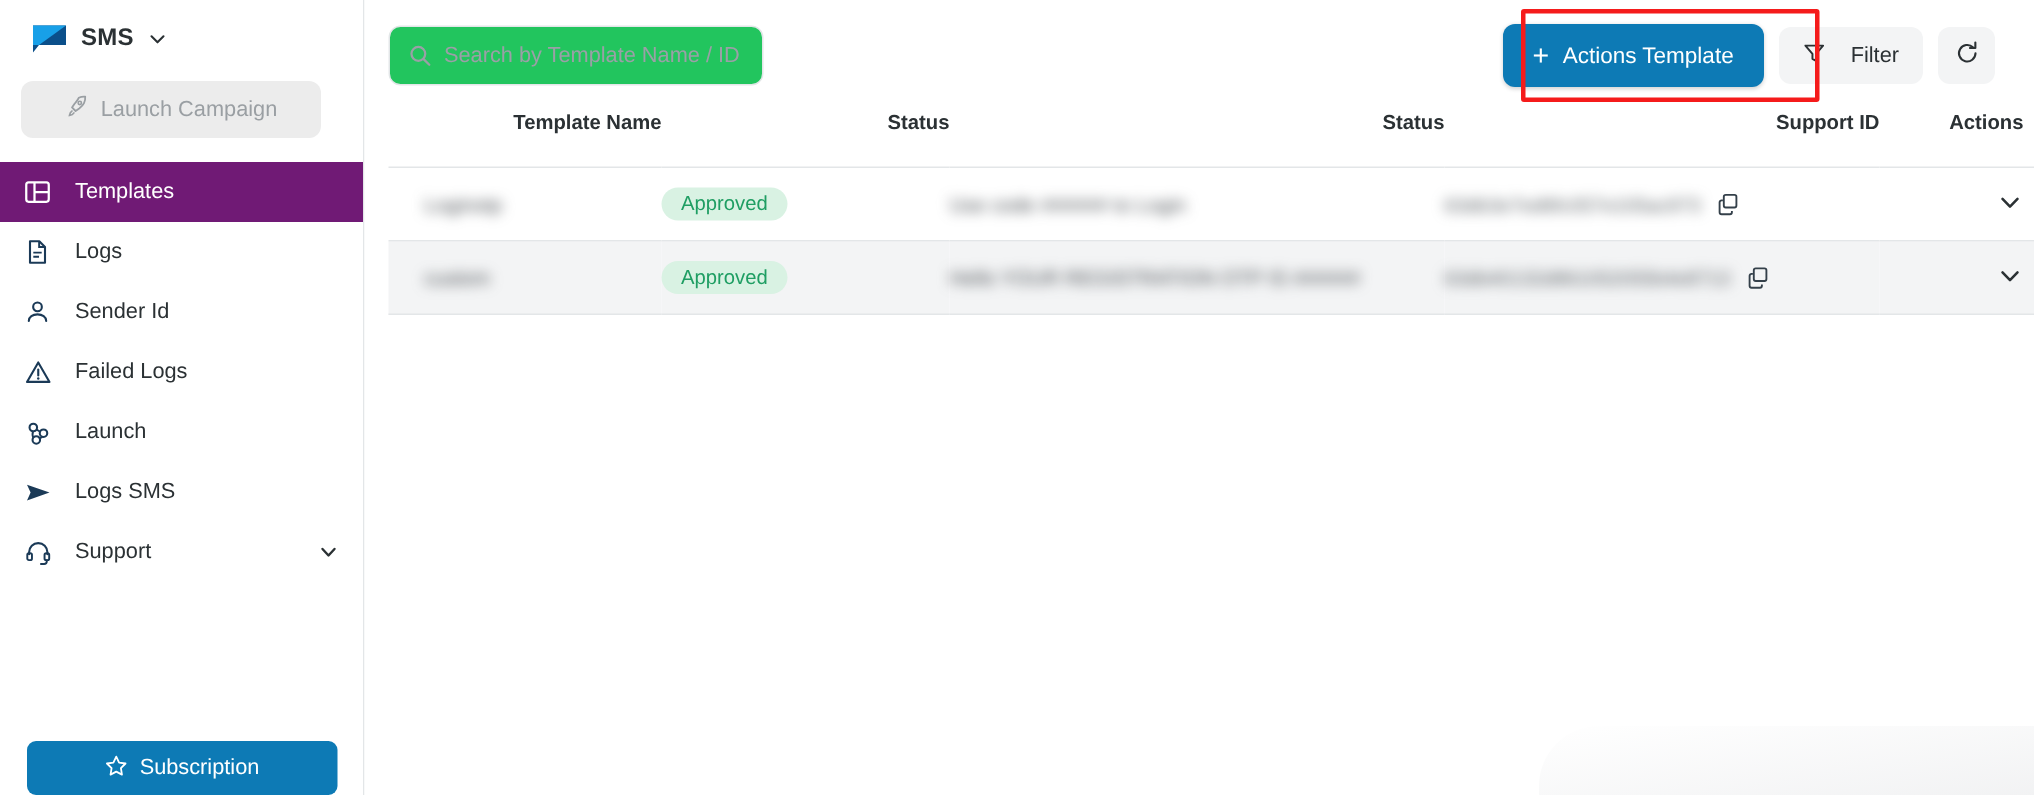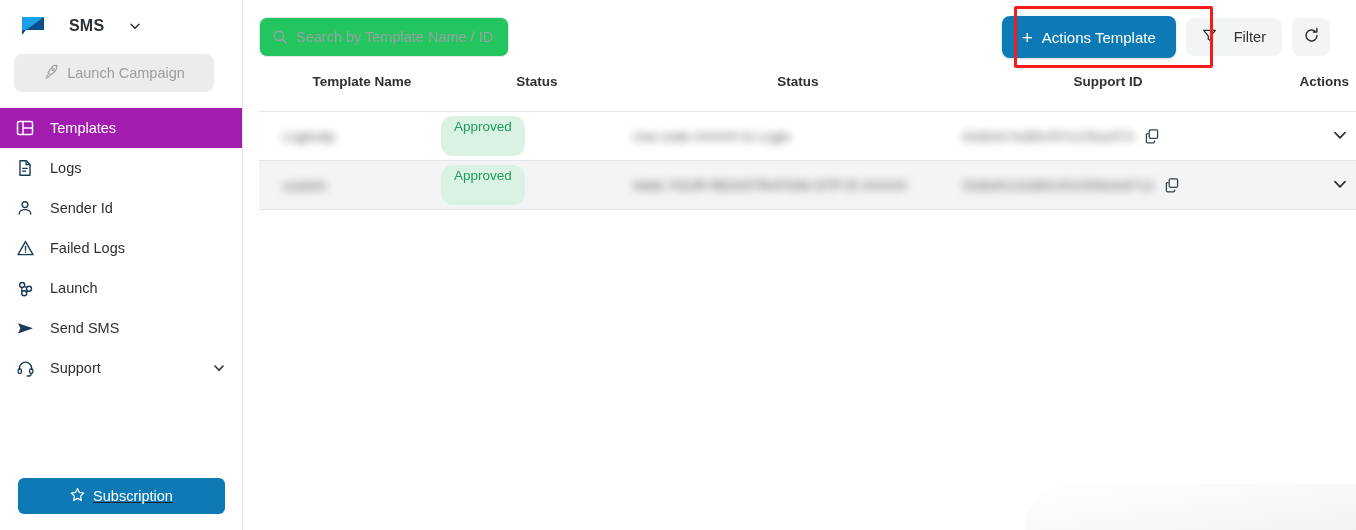--- a/index.html
+++ b/index.html
@@ -26,21 +26,21 @@
     background: #ffffff;
     border-right: 1px solid #e3e6e8;
     display: flex;
     flex-direction: column;
     flex: 0 0 243px;
     position: relative;
   }
   .brand {
     display: flex;
     align-items: center;
-    gap: 23px;
+    gap: 8px;
     padding: 14px 0 10px 20px;
     height: 48px;
   }
   .brand-logo {
     width: 26px;
     height: 20px;
     position: relative;
     display: block;
   }
   .brand-name {
@@ -88,30 +88,29 @@
   .nav-item .nav-ico {
     width: 22px;
     display: flex;
     align-items: center;
     justify-content: center;
     flex: 0 0 22px;
     color: #1b3a57;
   }
   .nav-item .nav-label { flex: 1; }
   .nav-item.active {
-    background: #a21caf;
+    background: #701a75;
     color: #ffffff;
   }
   .nav-item.active .nav-ico { color: #ffffff; }
   .nav-chevron { color: #2b3134; display: flex; align-items: center; }
 
   .sub-wrap {
     margin-top: auto;
-    padding: 0 18px 16px 18px;
-    text-decoration: underline;
+    padding: 0 18px 0 18px;
   }
   .sub-btn {
     width: 207px;
     height: 36px;
     background: #0d7ab5;
     border: none;
     border-radius: 6px;
     color: #ffffff;
     font-size: 14.5px;
     font-family: "Liberation Sans", sans-serif;
@@ -230,21 +229,21 @@
     padding: 0 16px 0 16px;
     flex: 1;
     position: relative;
   }
   table.tpl {
     width: 100%;
     border-collapse: collapse;
     table-layout: fixed;
   }
   table.tpl thead th {
-    text-align: center;
+    text-align: right;
     font-size: 13.5px;
     font-weight: bold;
     color: #2b3134;
     padding: 0 0 22px 0;
     border-bottom: 1px solid #e3e6e8;
     vertical-align: top;
   }
   .col-name  { width: 182px; padding-left: 24px !important; }
   .col-status{ width: 192px; }
   .col-content { width: 330px; }
@@ -268,21 +267,21 @@
     user-select: none;
     white-space: nowrap;
   }
   .redacted.id { font-size: 13px; letter-spacing: 0.1px; color: #5a6065; }
   .badge {
     display: inline-block;
     background: #d9f2e3;
     color: #1f9e63;
     font-size: 13.5px;
     border-radius: 12px;
-    padding: 4px 13px 22px 13px;
+    padding: 4px 13px 5px 13px;
     line-height: 1;
   }
   .id-cell { display: flex; align-items: center; gap: 10px; }
   .copy-ico { color: #34404a; cursor: pointer; display: flex; align-items: center; flex: 0 0 auto; }
   .actions-cell { text-align: right; padding-right: 24px; }
   .row-chevron {
     display: inline-flex;
     align-items: center;
     justify-content: center;
     color: #2b3134;
@@ -394,21 +393,21 @@
         </span>
         <span class="nav-label">Launch</span>
       </div>
 
       <div class="nav-item">
         <span class="nav-ico">
           <svg width="19" height="19" viewBox="0 0 19 19">
               <path d="M2 4.2 L17 9.3 L2 14.6 L4.4 9.3 Z" fill="currentColor"></path>
             </svg>
         </span>
-        <span class="nav-label">Send SMS</span>
+        <span class="nav-label">Logs SMS</span>
       </div>
 
       <div class="nav-item">
         <span class="nav-ico">
           <svg width="19" height="19" viewBox="0 0 19 19">
               <path d="M3.4 10.5V9.2a6.1 6.1 0 0 1 12.2 0v1.3" fill="none" stroke="currentColor" stroke-width="1.4" stroke-linecap="round"></path>
               <rect x="2.2" y="9.8" width="3.1" height="4.6" rx="1.1" fill="none" stroke="currentColor" stroke-width="1.3"></rect>
               <rect x="13.7" y="9.8" width="3.1" height="4.6" rx="1.1" fill="none" stroke="currentColor" stroke-width="1.3"></rect>
               <path d="M15.2 14.4v.8a1.8 1.8 0 0 1-1.8 1.8h-2.1" fill="none" stroke="currentColor" stroke-width="1.3" stroke-linecap="round"></path>
             </svg>

